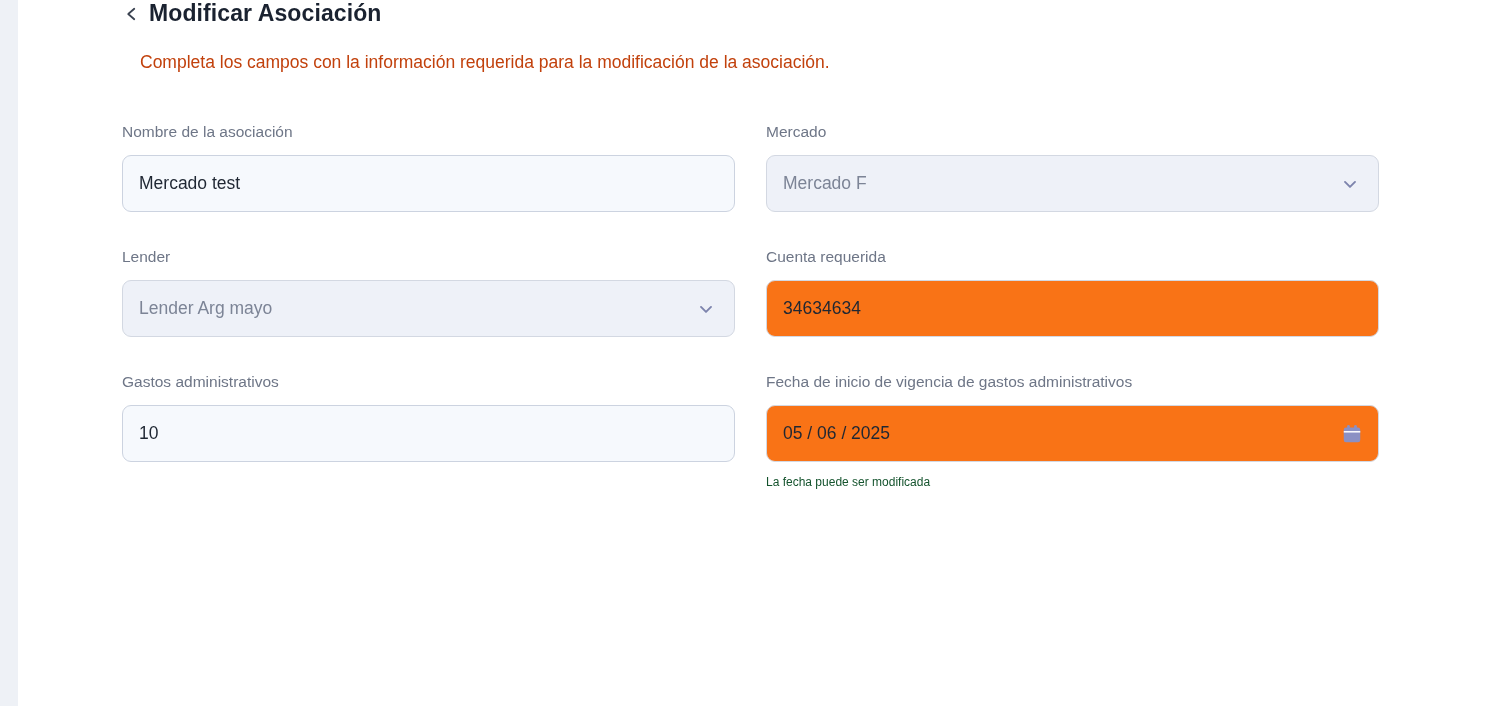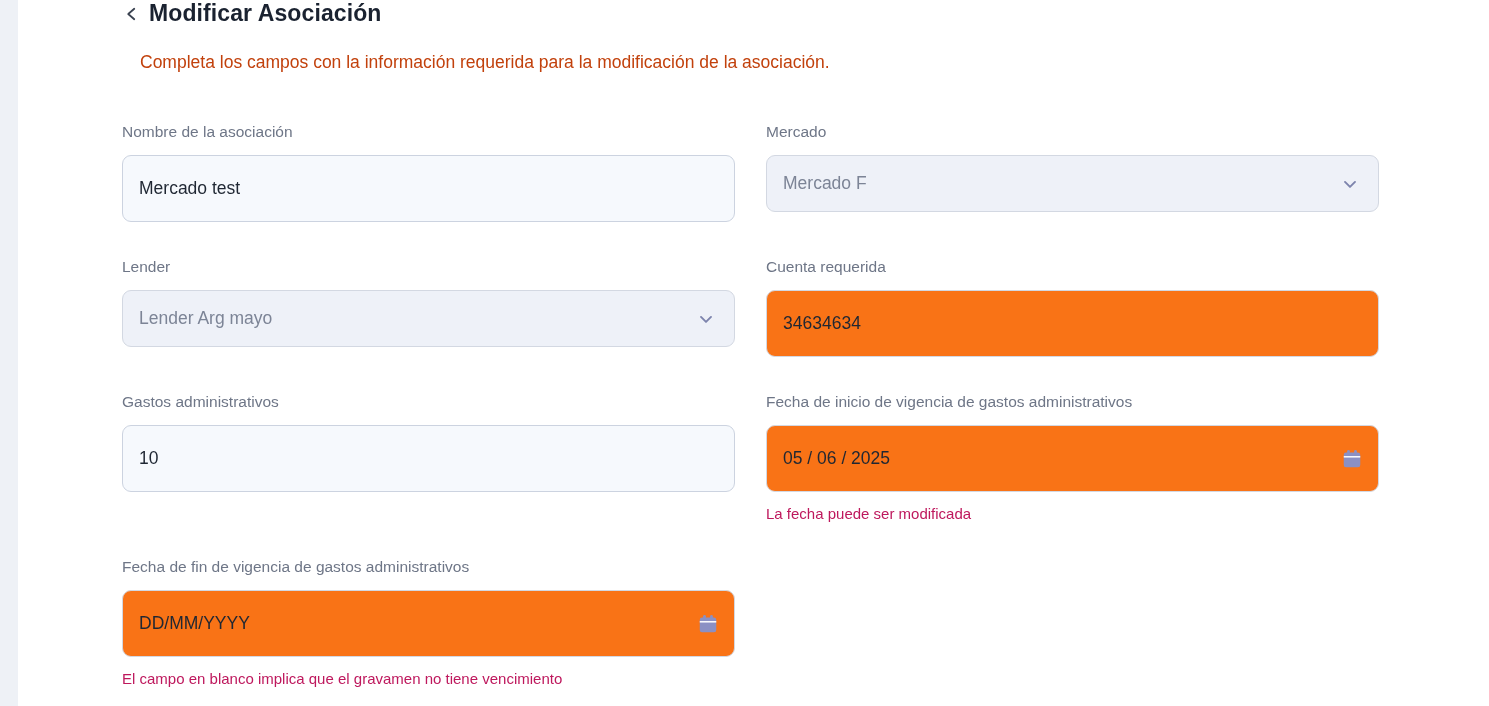--- a/index.html
+++ b/index.html
@@ -57,21 +57,21 @@
   .field { display: block; }
   .field-label {
     display: block;
     font-size: 15.5px;
     color: #6e7687;
     margin-bottom: 14px;
   }
   .control-wrap { position: relative; }
   .text-input {
     width: 100%;
-    height: 67px;
+    height: 57px;
     border: 1px solid #d3d8e2;
     border-radius: 9px;
     padding: 0 46px 0 16px;
     font-family: "Liberation Sans", sans-serif;
     font-size: 17.5px;
     color: #1f2733;
     outline: none;
   }
   .text-input.filled { background: #f6f9fd; border-color: #ccd3e0; }
   .text-input.white { background: #f97316; }
@@ -96,22 +96,22 @@
     right: 15px;
     top: 50%;
     transform: translateY(-50%);
     width: 24px; height: 24px;
     display: flex; align-items: center; justify-content: center;
     cursor: pointer;
   }
   .helper-text {
     display: block;
     margin-top: 13px;
-    font-size: 15px;
-    color: #be185d;
+    font-size: 12px;
+    color: #14532d;
   }
 </style>
 </head>
 <body>
 
 <div class="sidebar-edge"></div>
 
 <div class="content">
 
   <div class="header">
@@ -187,30 +187,15 @@
             <rect x="3" y="5" width="18" height="16" rx="2.5"></rect>
             <rect x="6.7" y="2.2" width="3" height="4.6" rx="1.4"></rect>
             <rect x="14.3" y="2.2" width="3" height="4.6" rx="1.4"></rect>
             <rect x="3" y="8.8" width="18" height="1.6" fill="#ffffff"></rect>
           </svg>
         </span>
       </div>
       <span class="helper-text">La fecha puede ser modificada</span>
     </div>
 
-    <div class="field">
-      <label class="field-label">Fecha de fin de vigencia de gastos administrativos</label>
-      <div class="control-wrap">
-        <input class="text-input white" type="text" value="DD/MM/YYYY" style="">
-        <span class="input-icon">
-          <svg width="22" height="22" viewBox="0 0 24 24" fill="#8b90c4">
-            <rect x="3" y="5" width="18" height="16" rx="2.5"></rect>
-            <rect x="6.7" y="2.2" width="3" height="4.6" rx="1.4"></rect>
-            <rect x="14.3" y="2.2" width="3" height="4.6" rx="1.4"></rect>
-            <rect x="3" y="8.8" width="18" height="1.6" fill="#ffffff"></rect>
-          </svg>
-        </span>
-      </div>
-      <span class="helper-text">El campo en blanco implica que el gravamen no tiene vencimiento</span>
-    </div>
 
   </div>
 </div>
 
 </body></html>

